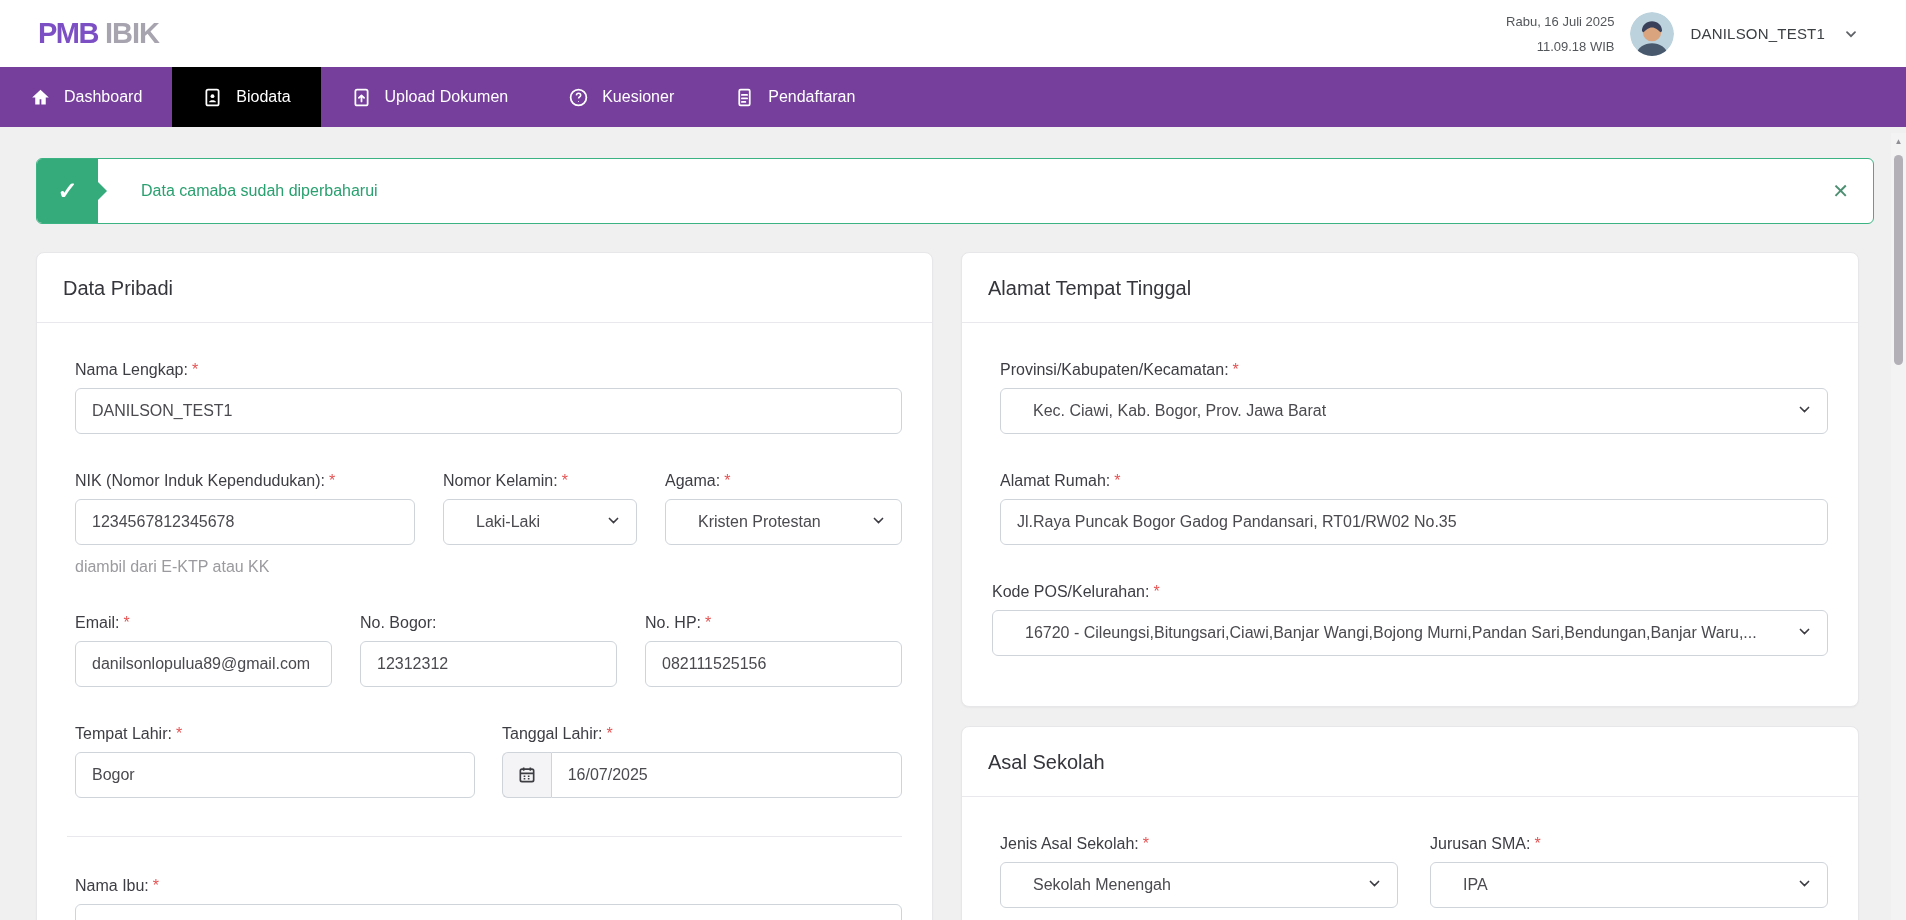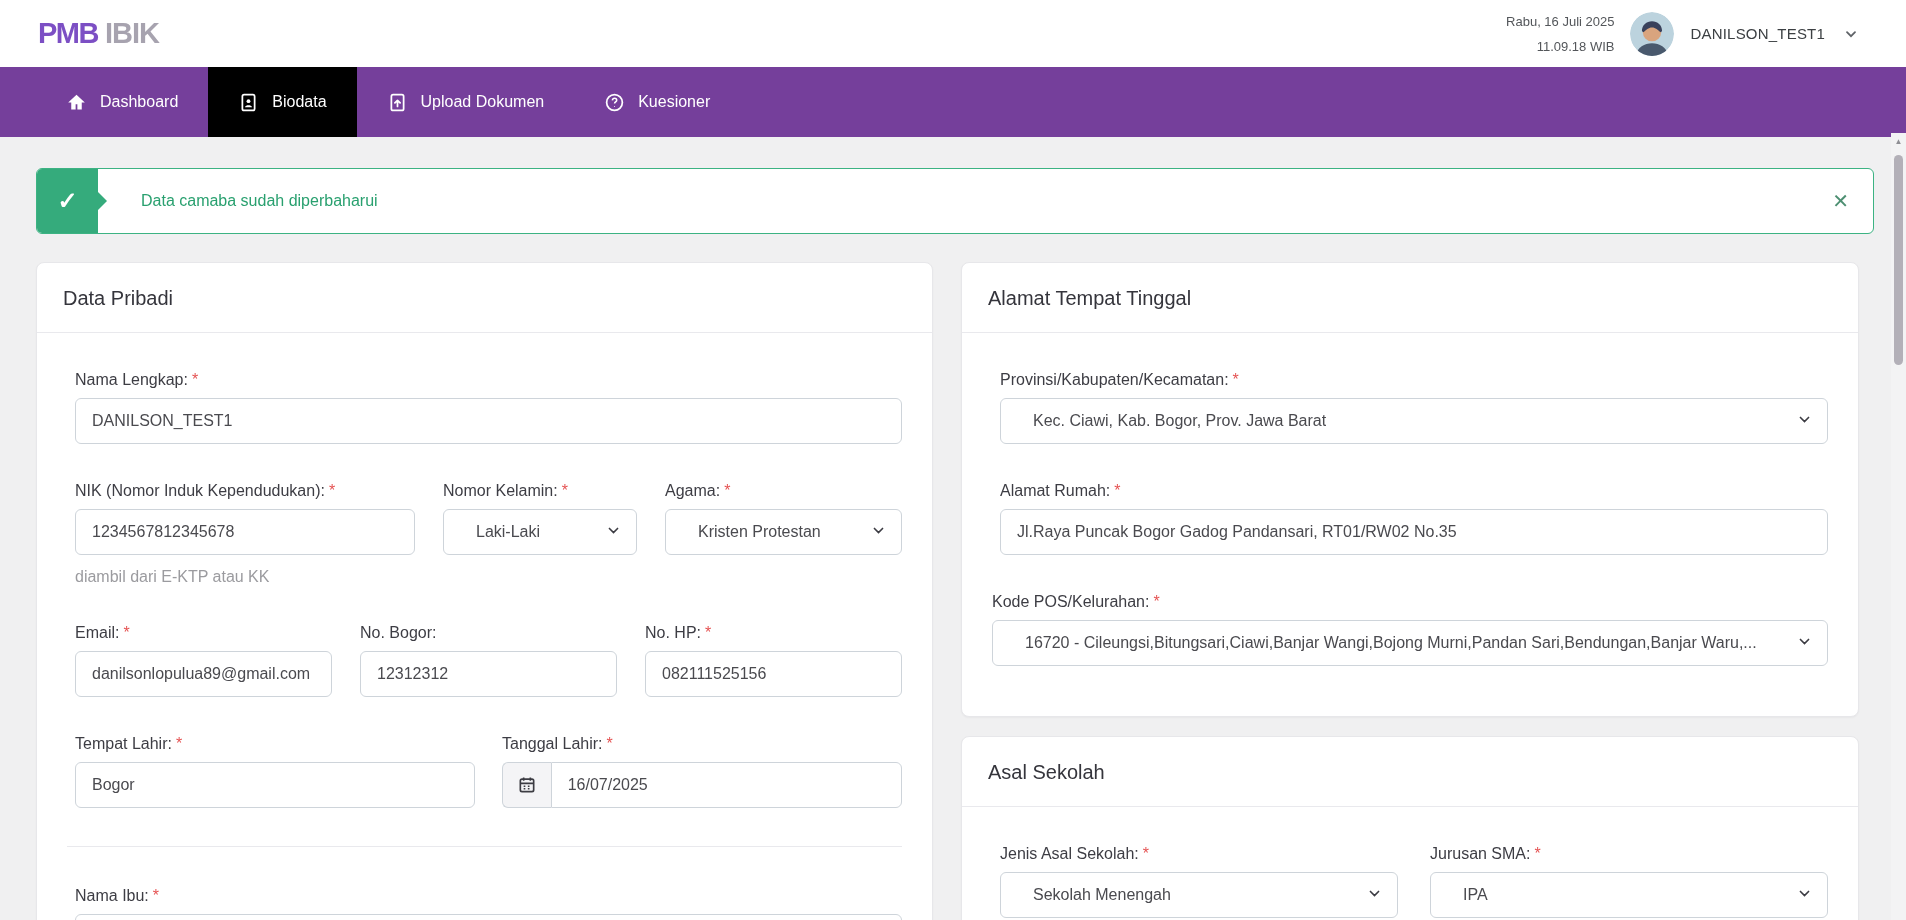--- a/index.html
+++ b/index.html
@@ -12,21 +12,21 @@
   .logo { display:flex; align-items:baseline; cursor:pointer; }
   .logo-pmb { font-size:29px; font-weight:800; letter-spacing:-1.5px; color:#7c4fc4; }
   .logo-ibik { font-size:29px; font-weight:800; letter-spacing:-1px; color:#a7a3af; margin-left:7px; }
   .header-right { display:flex; align-items:center; gap:16px; }
   .datetime { text-align:right; color:#53565a; font-size:13px; line-height:25px; }
   .avatar { width:44px; height:44px; border-radius:50%; overflow:hidden; flex:0 0 44px; }
   .user-name { font-size:15px; color:#3c4043; letter-spacing:0.2px; }
   .user-chevron { display:flex; align-items:center; margin-left:2px; }
 
   
-  .navbar { height:70px; background:#753f9b; display:flex; align-items:stretch; padding-left:36px; }
+  .navbar { height:60px; background:#753f9b; display:flex; align-items:stretch; }
   .nav-item { display:flex; align-items:center; gap:13px; padding:0 30px; cursor:pointer;
               color:#ffffff; font-size:16px; }
   .nav-item.active { background:#000000; }
   .nav-icon { display:flex; align-items:center; }
 
   
   .main { padding:31px 32px 0 36px; }
 
   
   .alert { position:relative; height:66px; background:#ffffff; border:1px solid #3cb383;
@@ -143,20 +143,29 @@
   <div class="nav-item">
     <span class="nav-icon">
       <svg viewBox="0 0 24 24" width="21" height="21" fill="none" stroke="#fff" stroke-width="2">
         <circle cx="12" cy="12" r="9"></circle>
         <path d="M9.6 9.5c.2-1.5 1.2-2.3 2.5-2.3 1.4 0 2.4.9 2.4 2.1 0 1.9-2.4 2-2.4 3.8" stroke-width="1.8"></path>
         <circle cx="12" cy="16.6" r="0.6" fill="#fff" stroke="none"></circle>
       </svg>
     </span>
     <span class="nav-label">Kuesioner</span>
   </div>
+  <div class="nav-item">
+    <span class="nav-icon">
+      <svg viewBox="0 0 24 24" width="21" height="21" fill="none" stroke="#fff" stroke-width="2" stroke-linecap="round">
+        <rect x="6" y="3" width="12" height="18" rx="1.5"></rect>
+        <path d="M9 9h6M9 13h6M9 17h4"></path>
+      </svg>
+    </span>
+    <span class="nav-label">Pendaftaran</span>
+  </div>
 </div>
 
 <div class="main">
 
   <div class="alert">
     <div class="alert-icon-box">
       <span class="alert-check">✓</span>
     </div>
     <div class="alert-text">Data camaba sudah diperbaharui</div>
     <button class="alert-close">✕</button>

